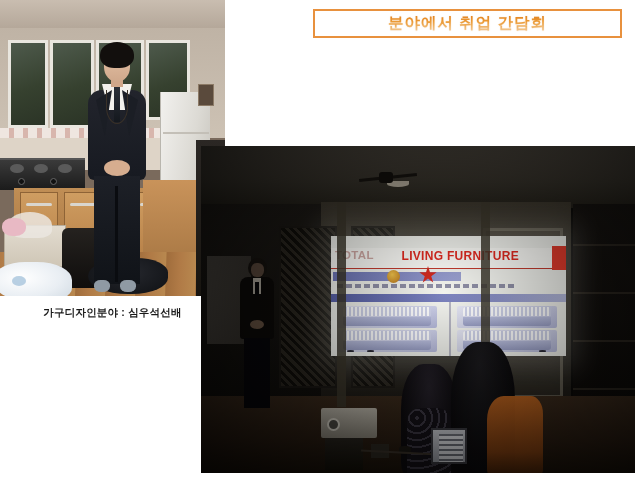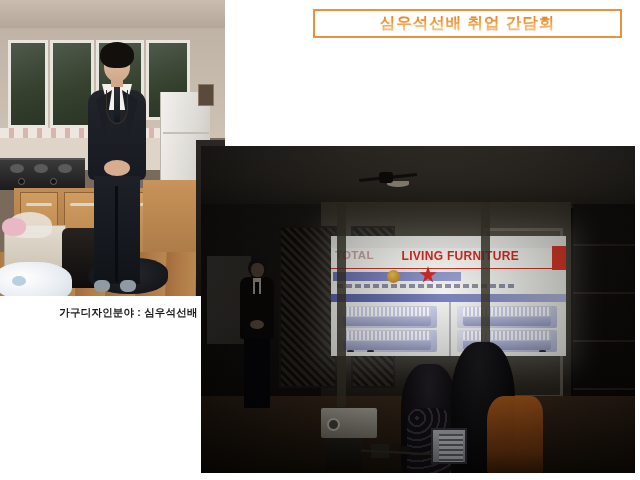--- a/index.html
+++ b/index.html
@@ -230,21 +230,21 @@
   .plm-sockL, .plm-sockR {
     position:absolute; top:238px; width:16px; height:12px;
     background:#8f9aa4; border-radius:40% 40% 45% 45%;
   }
   .plm-sockL { left:14px; }
   .plm-sockR { left:40px; }
 
   
   .caption {
     position: absolute;
-    left: 16px; top: 306px;
+    left: 0px; top: 306px;
     width: 225px;
     text-align: center;
     font-size: 10.5px;
     font-weight: bold;
     color: #1a1a1a;
     letter-spacing: .2px;
   }
 
   
   .photo-right {
@@ -461,21 +461,21 @@
     position:absolute; left:0; top:0; width:40px; height:4px;
     background:#c9c6bd;
   }
 </style>
 </head>
 <body>
 
 <div id="slide">
 
   <div class="title-box">
-    <span class="title-text">심우석선배 취업 간담회</span>
+    <span class="title-text">분야에서 취업 간담회</span>
   </div>
 
 
   <div class="photo-left">
     <div class="pl-ceiling"></div>
     <div class="pl-wall"></div>
 
     <div class="pl-win w1"></div>
     <div class="pl-win w2"></div>
     <div class="pl-win w3"></div>

